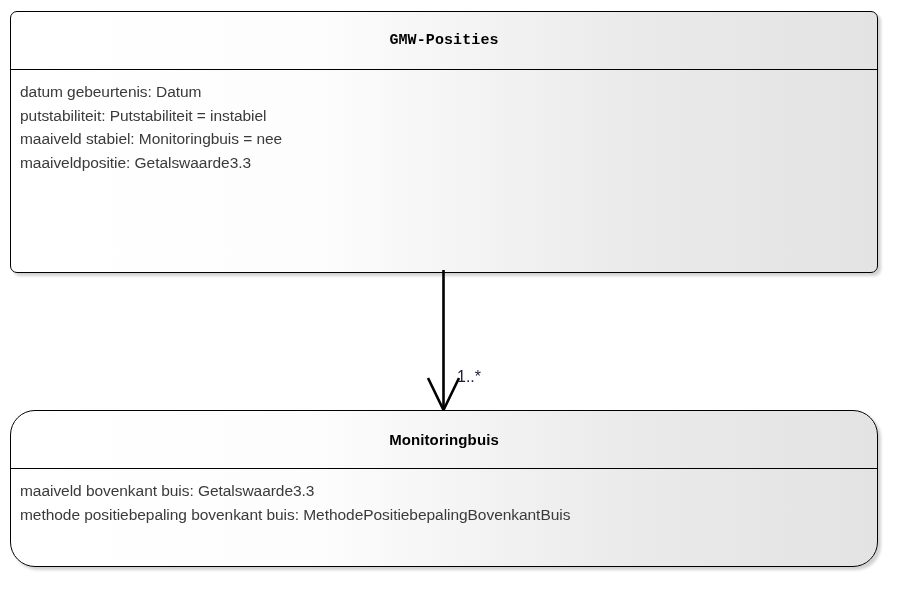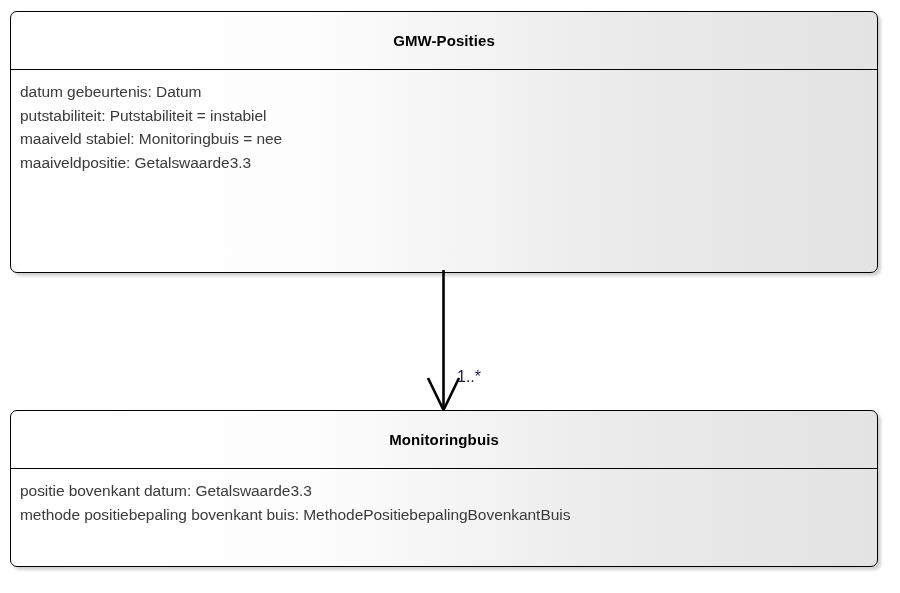--- a/index.html
+++ b/index.html
@@ -57,27 +57,28 @@
     letter-spacing: -0.05px;
   }
 
   
   #class-gmw-posities {
     left: 10px;
     top: 11px;
     width: 868px;
     height: 262px;
   }
-  #class-gmw-posities > .class-header { height: 58px; }
+  #class-gmw-posities > .class-header { height: 58px; font-family: Liberation Mono, monospace; }
 
   #class-monitoringbuis {
     left: 10px;
     top: 410px;
     width: 868px;
     height: 157px;
+    border-radius: 25px;
   }
   #class-monitoringbuis > .class-header { height: 58px; }
 
   
   #association {
     position: absolute;
     left: 410px;
     top: 270px;
     width: 130px;
     height: 146px;
@@ -118,18 +119,18 @@
       <line x1="33.5" y1="0" x2="33.5" y2="140" stroke="#000000" stroke-width="2.6"></line>
       <polyline points="18,108 33.5,140 49,108" fill="none" stroke="#000000" stroke-width="2.6" stroke-linecap="butt" stroke-linejoin="miter"></polyline>
     </svg>
   </div>
 
   <div class="multiplicity-label">1..*</div>
 
   <div class="uml-class" id="class-monitoringbuis">
     <div class="class-header">Monitoringbuis</div>
     <div class="class-attributes">
-      <div class="attr-line">positie bovenkant datum: Getalswaarde3.3</div>
+      <div class="attr-line">maaiveld bovenkant buis: Getalswaarde3.3</div>
       <div class="attr-line">methode positiebepaling bovenkant buis: MethodePositiebepalingBovenkantBuis</div>
     </div>
   </div>
 
 </div>
 
 </body></html>

